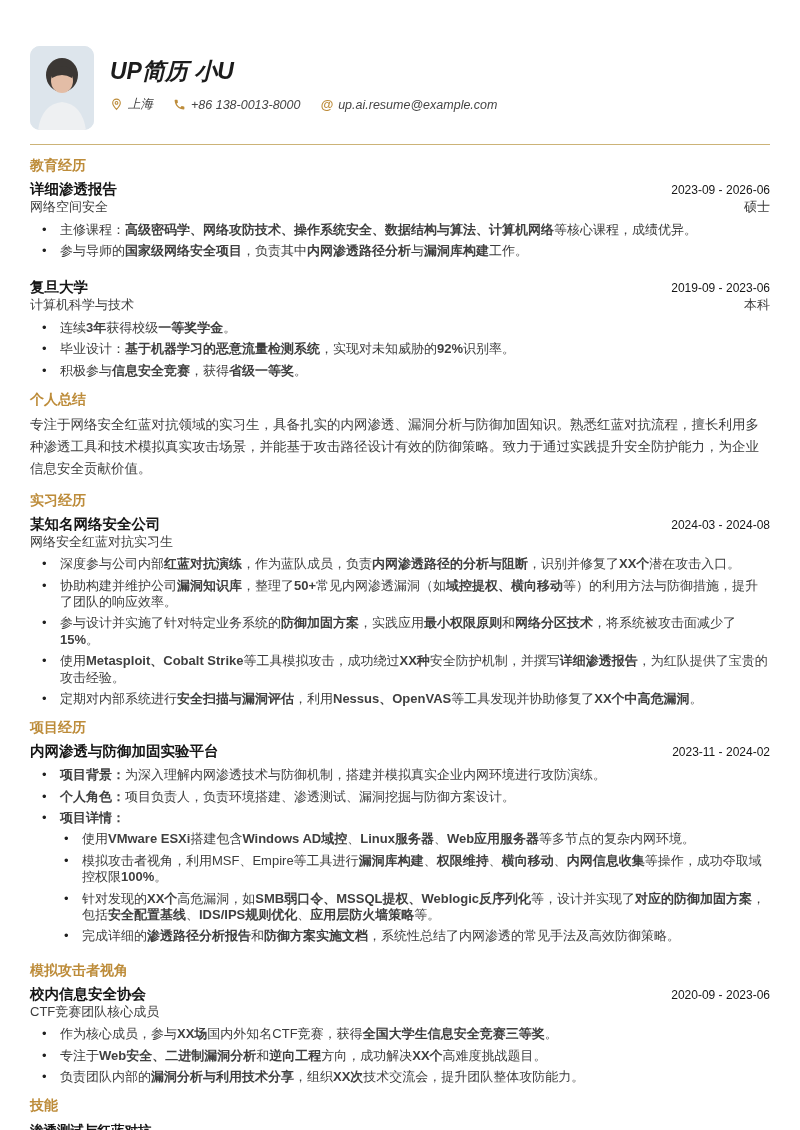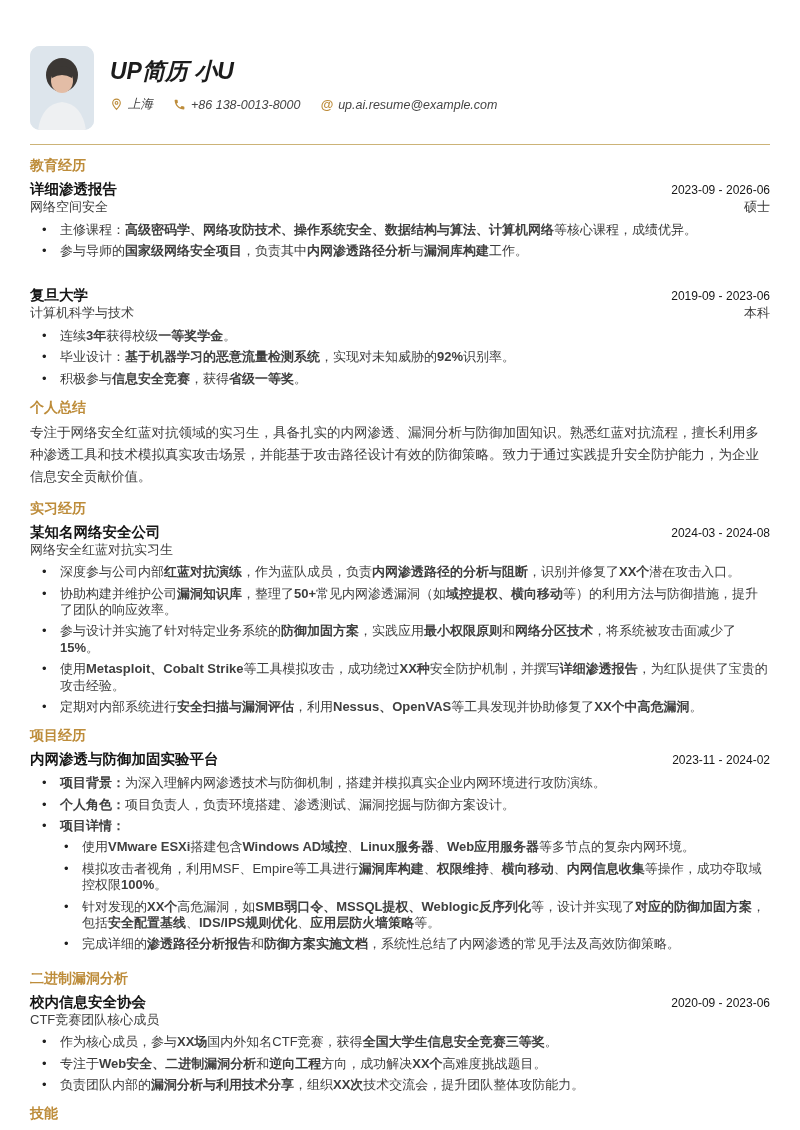--- a/index.html
+++ b/index.html
@@ -26,21 +26,21 @@
   h1{font-size:23px;line-height:1.1;margin:13px 0 0;color:#1c1c1c;font-weight:700;}
   .contacts{margin-top:12px;display:flex;align-items:center;gap:20px;font-size:12.5px;color:#454545;}
   .contact{display:flex;align-items:center;gap:5px;}
   .cicon{color:var(--gold);display:inline-flex;}
   .at-glyph{color:var(--gold);font-weight:700;font-size:13px;line-height:1;}
   .divider{border:none;border-top:1.5px solid var(--divider);margin:14px 0 0;}
   
   .section{margin-top:11px;}
   .sec-title{font-size:14px;font-weight:700;color:var(--gold);margin:0;line-height:1.35;}
   .entry{margin-top:5px;}
-  .entry + .entry{margin-top:27px;}
+  .entry + .entry{margin-top:19px;}
   .erow{display:flex;justify-content:space-between;align-items:baseline;}
   .etitle{font-size:14.5px;font-weight:700;color:var(--dark);line-height:1.25;}
   .edate{font-size:12px;font-weight:400;color:var(--dark);white-space:nowrap;text-align:right;}
   .erow.sub{font-size:13px;color:var(--text);line-height:1.2;margin-top:1px;justify-content:space-between;}
   .bullets{list-style:none;margin:7px 0 0;padding:0 0 0 12px;}
   .bullet{display:flex;margin-bottom:5px;font-size:13px;line-height:1.26;}
   .marker{flex:0 0 18px;color:#1f1f1f;}
   .bullet-text{flex:1;min-width:0;}
   .b{font-weight:700;color:#404040;}
   .bullets.sub{margin:5px 0 0;padding:0 0 0 4px;}
@@ -212,21 +212,21 @@
                   <li class="bullet">
                     <span class="marker">•</span>
                     <div class="bullet-text"><span>完成详细的</span><span class="b">渗透路径分析报告</span><span>和</span><span class="b">防御方案实施文档</span><span>，系统性总结了内网渗透的常见手法及高效防御策略。</span></div>
                   </li>
                 </ul></div>
             </li>
           </ul>
         </div>
       </section>
       <section class="section">
-        <h2 class="sec-title">二进制漏洞分析</h2>
+        <h2 class="sec-title">模拟攻击者视角</h2>
         <div class="entry">
           <div class="erow">
             <span class="etitle">校内信息安全协会</span>
             <span class="edate">2020-09 - 2023-06</span>
           </div>
           <div class="erow sub">
             <span>CTF竞赛团队核心成员</span>
           </div>
           <ul class="bullets">
             <li class="bullet">

